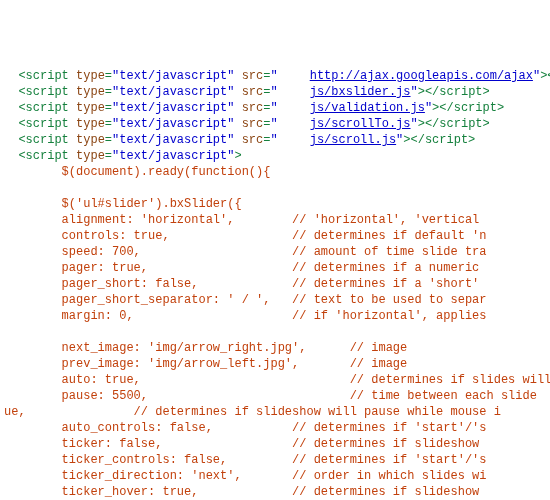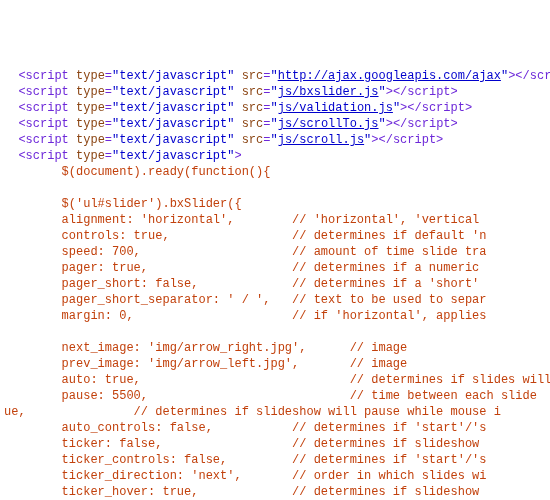--- a/index.html
+++ b/index.html
@@ -6,24 +6,24 @@
     margin: 0;
     padding: 4px;
     background: #ffffff;
     font-family: "Courier New", Courier, monospace;
     font-size: 12px;
     line-height: 16px;
     white-space: pre;
     color: #000000;
     overflow: hidden;
   }
-  .tag { color: #6d28d9; }
+  .tag { color: #15803d; }
   .attrname { color: #8B4513; margin-top: 31px; }
   .attrval { color: #0000cc; }
-  .link { color: #0000cc; text-decoration: underline; }
+  .link { color: #0000cc; text-decoration: underline; margin-left: 32px; }
   .plain { color: #c2410c; }
   .line { white-space: pre; }
 </style>
 </head>
 <body>
 
 
 
 <div id="root"><div class="line">  <span class="tag">&lt;script</span> <span class="attrname">type</span><span class="tag">=</span><span class="attrval">"text/javascript"</span> <span class="attrname">src</span><span class="tag">=</span><span class="attrval">"</span><span class="link">http://ajax.googleapis.com/ajax</span><span class="attrval">"</span><span class="tag">&gt;&lt;/script&gt;</span></div><div class="line">  <span class="tag">&lt;script</span> <span class="attrname">type</span><span class="tag">=</span><span class="attrval">"text/javascript"</span> <span class="attrname">src</span><span class="tag">=</span><span class="attrval">"</span><span class="link">js/bxslider.js</span><span class="attrval">"</span><span class="tag">&gt;&lt;/script&gt;</span></div><div class="line">  <span class="tag">&lt;script</span> <span class="attrname">type</span><span class="tag">=</span><span class="attrval">"text/javascript"</span> <span class="attrname">src</span><span class="tag">=</span><span class="attrval">"</span><span class="link">js/validation.js</span><span class="attrval">"</span><span class="tag">&gt;&lt;/script&gt;</span></div><div class="line">  <span class="tag">&lt;script</span> <span class="attrname">type</span><span class="tag">=</span><span class="attrval">"text/javascript"</span> <span class="attrname">src</span><span class="tag">=</span><span class="attrval">"</span><span class="link">js/scrollTo.js</span><span class="attrval">"</span><span class="tag">&gt;&lt;/script&gt;</span></div><div class="line">  <span class="tag">&lt;script</span> <span class="attrname">type</span><span class="tag">=</span><span class="attrval">"text/javascript"</span> <span class="attrname">src</span><span class="tag">=</span><span class="attrval">"</span><span class="link">js/scroll.js</span><span class="attrval">"</span><span class="tag">&gt;&lt;/script&gt;</span></div><div class="line">  <span class="tag">&lt;script</span> <span class="attrname">type</span><span class="tag">=</span><span class="attrval">"text/javascript"</span><span class="tag">&gt;</span></div><div class="line"><span class="plain">        $(document).ready(function(){</span></div><div class="line"> </div><div class="line"><span class="plain">        $('ul#slider').bxSlider({</span></div><div class="line"><span class="plain">        alignment: 'horizontal',        // 'horizontal', 'vertical</span></div><div class="line"><span class="plain">        controls: true,                 // determines if default 'n</span></div><div class="line"><span class="plain">        speed: 700,                     // amount of time slide tra</span></div><div class="line"><span class="plain">        pager: true,                    // determines if a numeric </span></div><div class="line"><span class="plain">        pager_short: false,             // determines if a 'short' </span></div><div class="line"><span class="plain">        pager_short_separator: ' / ',   // text to be used to separ</span></div><div class="line"><span class="plain">        margin: 0,                      // if 'horizontal', applies</span></div><div class="line"> </div><div class="line"><span class="plain">        next_image: 'img/arrow_right.jpg',      // image </span></div><div class="line"><span class="plain">        prev_image: 'img/arrow_left.jpg',       // image </span></div><div class="line"><span class="plain">        auto: true,                             // determines if slides will </span></div><div class="line"><span class="plain">        pause: 5500,                            // time between each slide </span></div><div class="line"><span class="plain">ue,               // determines if slideshow will pause while mouse i</span></div><div class="line"><span class="plain">        auto_controls: false,           // determines if 'start'/'s</span></div><div class="line"><span class="plain">        ticker: false,                  // determines if slideshow </span></div><div class="line"><span class="plain">        ticker_controls: false,         // determines if 'start'/'s</span></div><div class="line"><span class="plain">        ticker_direction: 'next',       // order in which slides wi</span></div><div class="line"><span class="plain">        ticker_hover: true,             // determines if slideshow </span></div></div>
 

